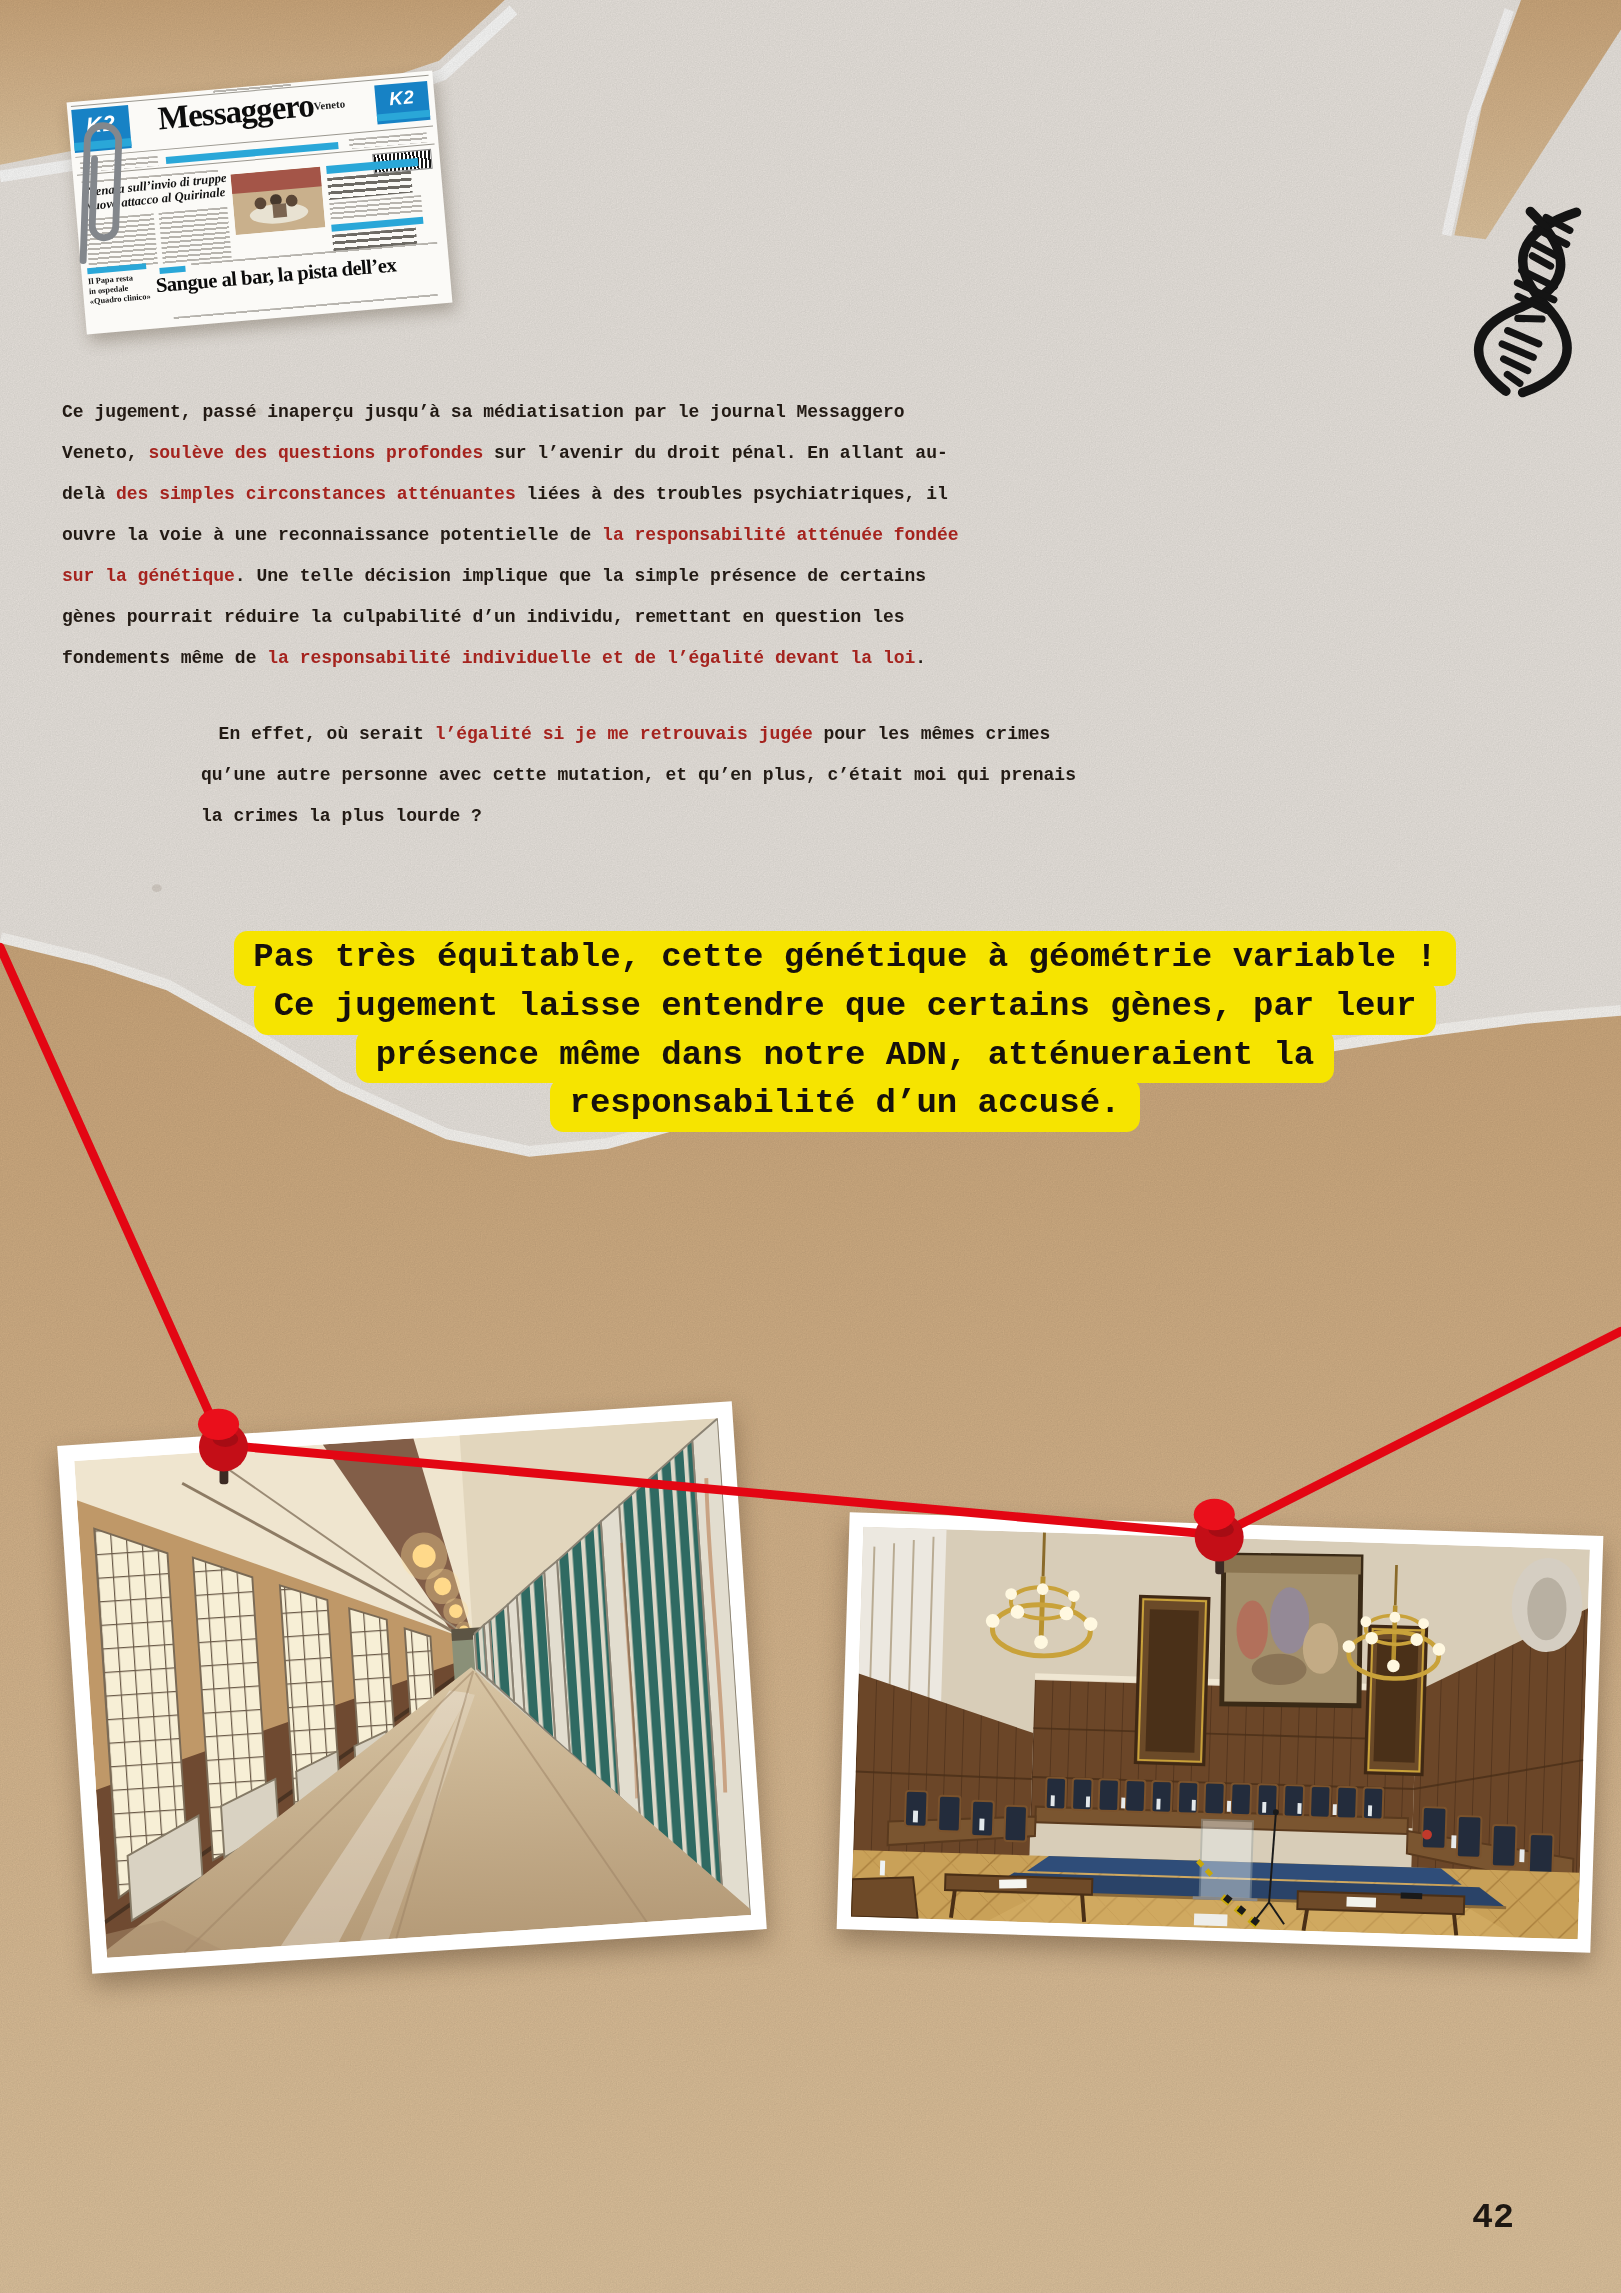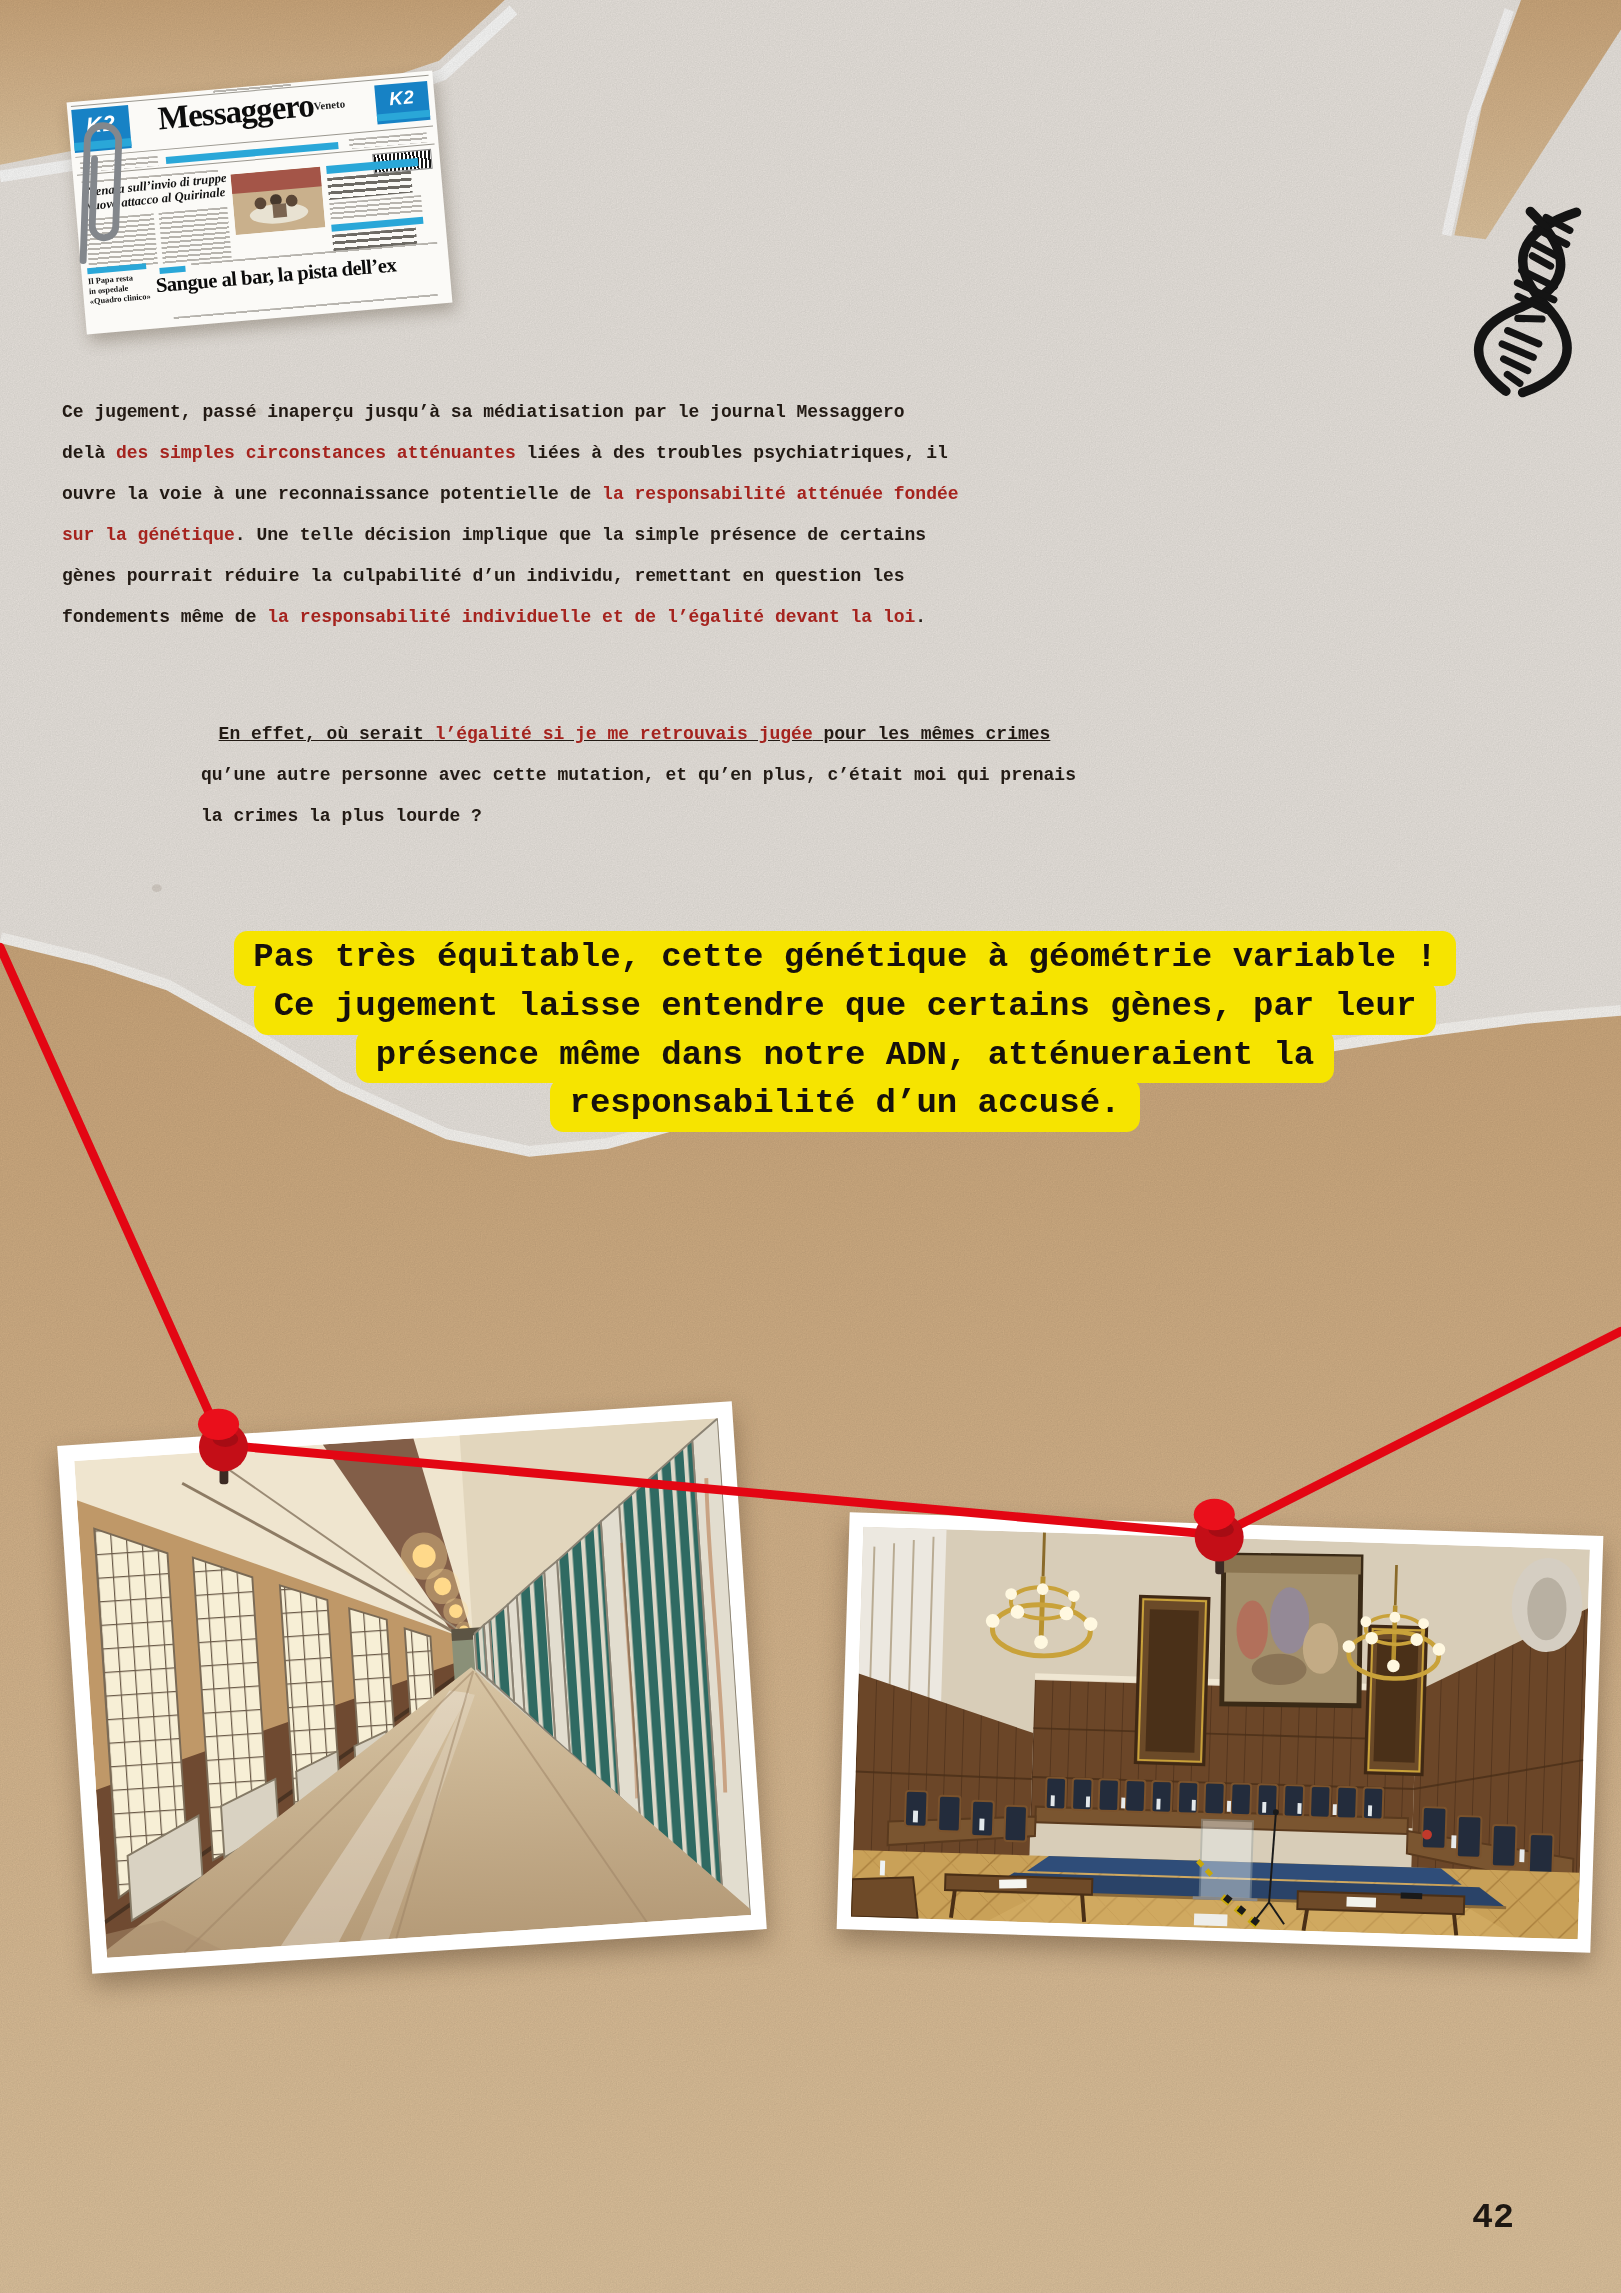--- a/index.html
+++ b/index.html
@@ -7,21 +7,21 @@
        font-family:"Liberation Mono","DejaVu Sans Mono",monospace;}
   #page{position:absolute;inset:0;width:1621px;height:2294px;}
   #bg{position:absolute;left:0;top:0;z-index:0;}
 
   
   .typ{position:absolute;z-index:3;font-weight:bold;font-size:18px;line-height:41px;
        color:#221A14;letter-spacing:0px;white-space:nowrap;}
   .typ .red-em{color:#A5231E;}
   #para1{left:62px;top:392px;}
   #para2{left:201px;top:714px;}
-  #para2 .tline:first-child{padding-left:17.6px;text-decoration:underline;}
+  #para2 .tline:first-child{padding-left:17.6px;}
 
   
   #highlight{position:absolute;left:69px;right:0;top:937px;z-index:3;text-align:center;}
   .hl-line{text-align:center;line-height:0;}
   .hl-box{display:inline-block;background:#F6E400;border-radius:13.7px;
           padding:6.9px 19.6px 8.8px 19.6px;margin-top:-5.9px;
           font-family:"Liberation Mono","DejaVu Sans Mono",monospace;
           font-weight:bold;font-size:34px;line-height:39px;color:#16100C;white-space:nowrap;}
 
   
@@ -185,20 +185,21 @@
           <line x1="32" y1="128" x2="60" y2="133"></line>
           <line x1="36" y1="140" x2="58" y2="145"></line>
           <line x1="42" y1="152" x2="54" y2="157"></line>
         </g>
       </g>
     </svg>
   </div>
 
   <div id="para1" class="typ">
       <div class="tline"><span class="">Ce jugement, passé inaperçu jusqu’à sa médiatisation par le journal Messaggero</span></div>
+      <div class="tline"><span class="">Veneto, </span><span class="red-em">soulève des questions profondes</span><span class=""> sur l’avenir du droit pénal. En allant au-</span></div>
       <div class="tline"><span class="">delà </span><span class="red-em">des simples circonstances atténuantes</span><span class=""> liées à des troubles psychiatriques, il</span></div>
       <div class="tline"><span class="">ouvre la voie à une reconnaissance potentielle de </span><span class="red-em">la responsabilité atténuée fondée</span></div>
       <div class="tline"><span class="red-em">sur la génétique</span><span class="">. Une telle décision implique que la simple présence de certains</span></div>
       <div class="tline"><span class="">gènes pourrait réduire la culpabilité d’un individu, remettant en question les</span></div>
       <div class="tline"><span class="">fondements même de </span><span class="red-em">la responsabilité individuelle et de l’égalité devant la loi</span><span class="">.</span></div>
     </div>
   <div id="para2" class="typ">
       <div class="tline"><span class="">En effet, où serait </span><span class="red-em">l’égalité si je me retrouvais jugée</span><span class=""> pour les mêmes crimes</span></div>
       <div class="tline"><span class="">qu’une autre personne avec cette mutation, et qu’en plus, c’était moi qui prenais</span></div>
       <div class="tline"><span class="">la crimes la plus lourde ?</span></div>

